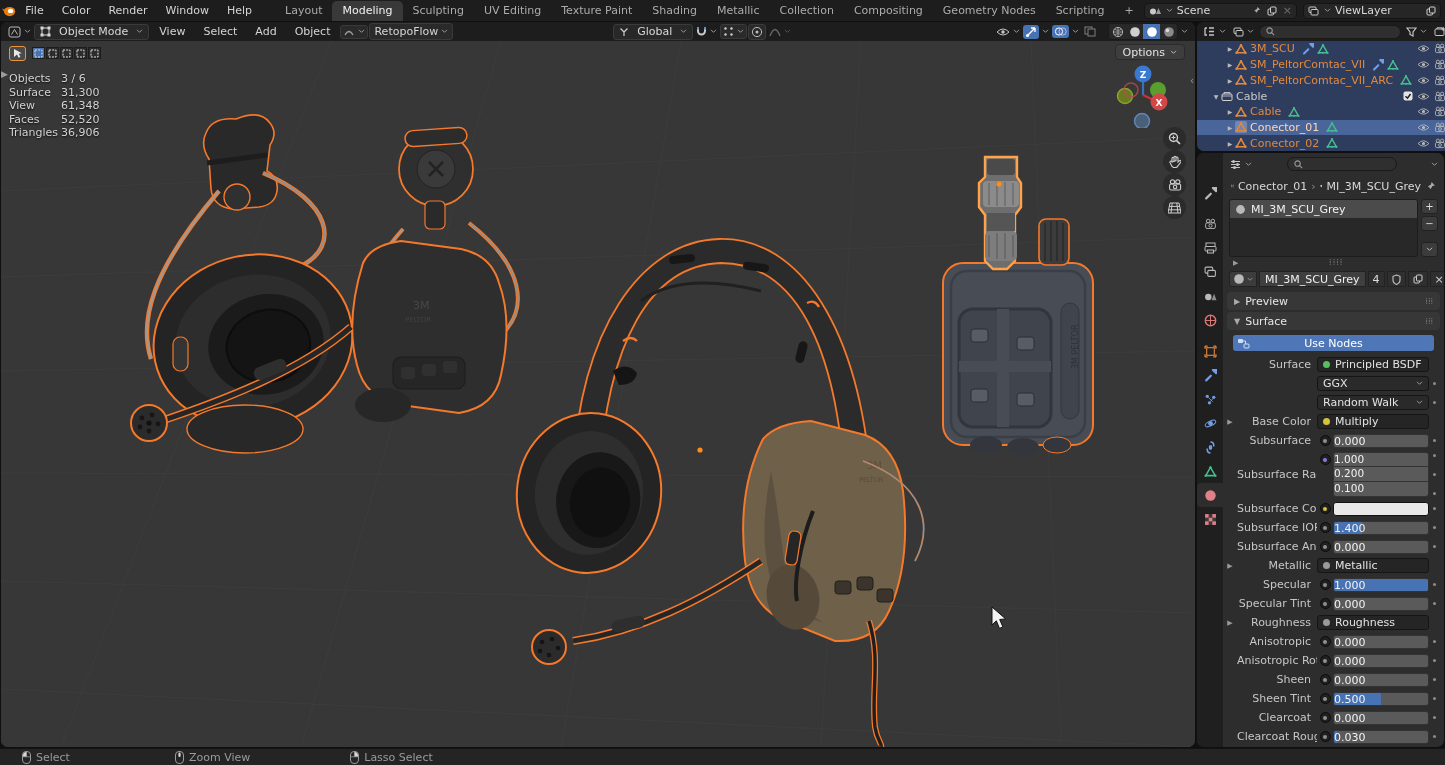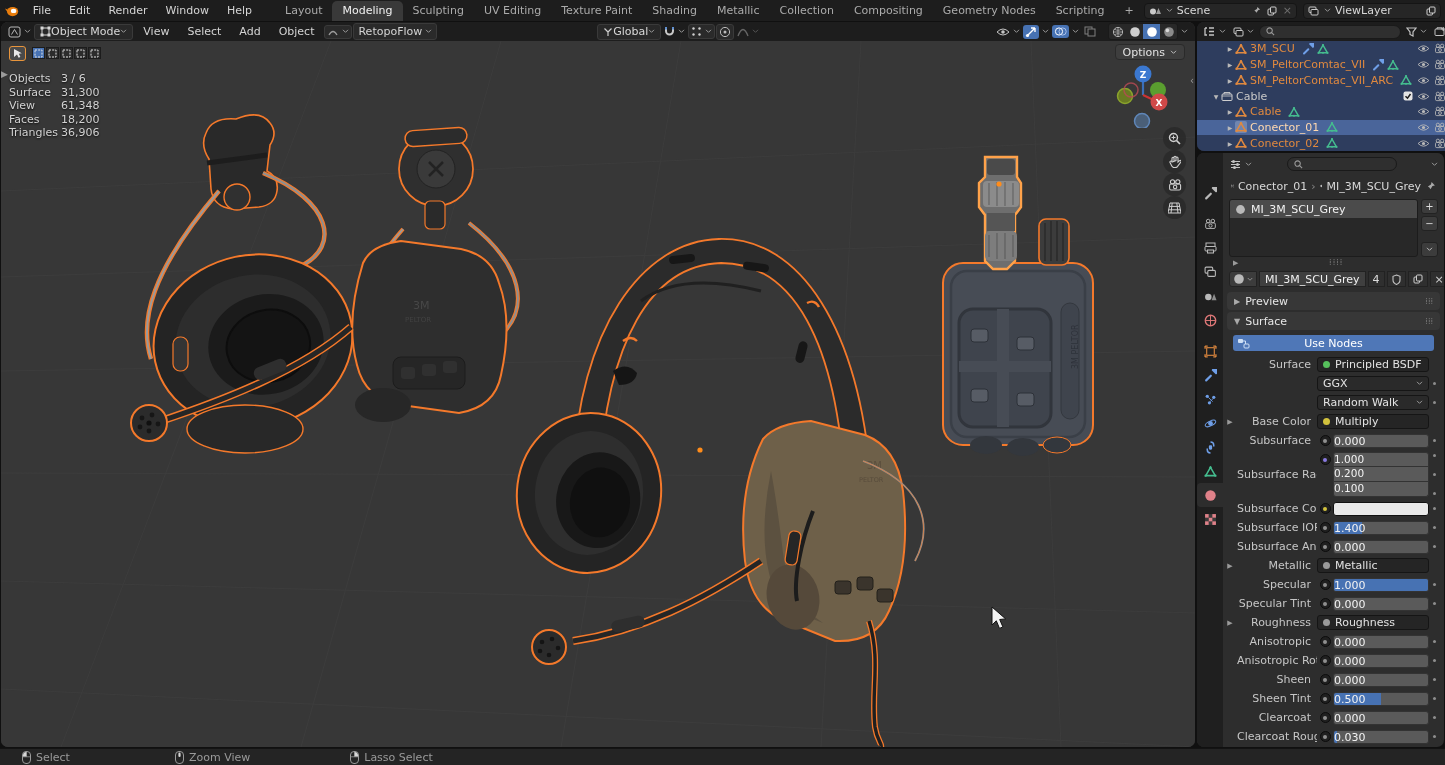--- a/index.html
+++ b/index.html
@@ -19,21 +19,21 @@
   
   #viewport-area{position:absolute;left:1px;top:22px;width:1194px;height:725px;background:#373737;border-radius:7px;overflow:hidden}
   #outliner-area{position:absolute;left:1197px;top:22px;width:255px;height:129px;background:#26292e;border-radius:7px;overflow:hidden;display:flex;flex-direction:column}
   #props-area{position:absolute;left:1197px;top:153px;width:247px;height:594px;background:#2d2d2d;border-radius:7px;overflow:hidden;display:flex}
   
   #vheader{height:19px;background:#1d1d1d;display:flex;align-items:center;padding:0 5px;gap:1px;position:relative;z-index:3}
   .hbtn{display:flex;align-items:center;gap:3px;padding:1px 4px;border-radius:3px;color:#d4d4d4}
   .hbtn.icon-only{padding:1px 2px}
   .hbtn.toggled{background:#4772b3;color:#fff}
   .hsep{width:8px}
-  .mode-select{background:#282828;border:1px solid #3a3a3a;border-radius:3px;display:flex;align-items:center;gap:0;padding:1px 5px;height:16px}
+  .mode-select{background:#282828;border:1px solid #3a3a3a;border-radius:3px;display:flex;align-items:center;gap:8px;padding:1px 5px;height:16px}
   .chev{opacity:.75}
   .shade-group{display:flex;background:#282828;border-radius:3px;overflow:hidden;border:1px solid #1a1a1a}
   .shade-btn{width:17px;height:15px;display:flex;align-items:center;justify-content:center}
   .shade-btn.on{background:#4772b3}
   
   #vp-canvas{position:absolute;left:0;top:19px}
   .ovl{position:absolute;z-index:2}
   #tool-active{left:8px;top:24px;width:17px;height:15px;background:#4a4a4a;border:1px solid #e8953c;border-radius:3px;display:flex;align-items:center;justify-content:center}
   #select-modes{left:31px;top:25px;display:flex;gap:1px}
   .selmode{width:13px;height:12px;background:#2c2c2c;border:1px solid #1c1c1c;display:flex;align-items:center;justify-content:center}
@@ -118,21 +118,21 @@
 <header id="topbar">
   <span class="logo">
     <svg width="15" height="12" viewBox="0 0 15 12">
         <ellipse cx="8.6" cy="6.6" rx="5.6" ry="4.6" fill="#e87d0d"></ellipse>
         <ellipse cx="9.6" cy="5.9" rx="2.7" ry="2.2" fill="#fff"></ellipse>
         <path d="M1 3.5 L7 6 L4 8 Z" fill="#e87d0d"></path>
       </svg>
   </span>
   <nav id="topbar-menus" style="display:flex">
       <span class="menu-item">File</span>
-      <span class="menu-item">Edit</span>
+      <span class="menu-item">Color</span>
       <span class="menu-item">Render</span>
       <span class="menu-item">Window</span>
       <span class="menu-item">Help</span>
     </nav>
   <div id="workspace-tabs">
       <span class="ws-tab">Layout</span>
       <span class="ws-tab active">Modeling</span>
       <span class="ws-tab">Sculpting</span>
       <span class="ws-tab">UV Editing</span>
       <span class="ws-tab">Texture Paint</span>
@@ -550,21 +550,21 @@
       <div class="statrow">
         <span class="sl">Surface</span>
         <span>31,300</span>
       </div>
       <div class="statrow">
         <span class="sl">View</span>
         <span>61,348</span>
       </div>
       <div class="statrow">
         <span class="sl">Faces</span>
-        <span>18,200</span>
+        <span>52,520</span>
       </div>
       <div class="statrow">
         <span class="sl">Triangles</span>
         <span>36,906</span>
       </div>
     </div>
   <div class="ovl" id="options-btn">
     <span>Options</span>
     <svg width="7" height="5" viewBox="0 0 8 6">
         <path d="M1 1l3 3 3-3" stroke="#bbb" fill="none" stroke-width="1.2"></path>

